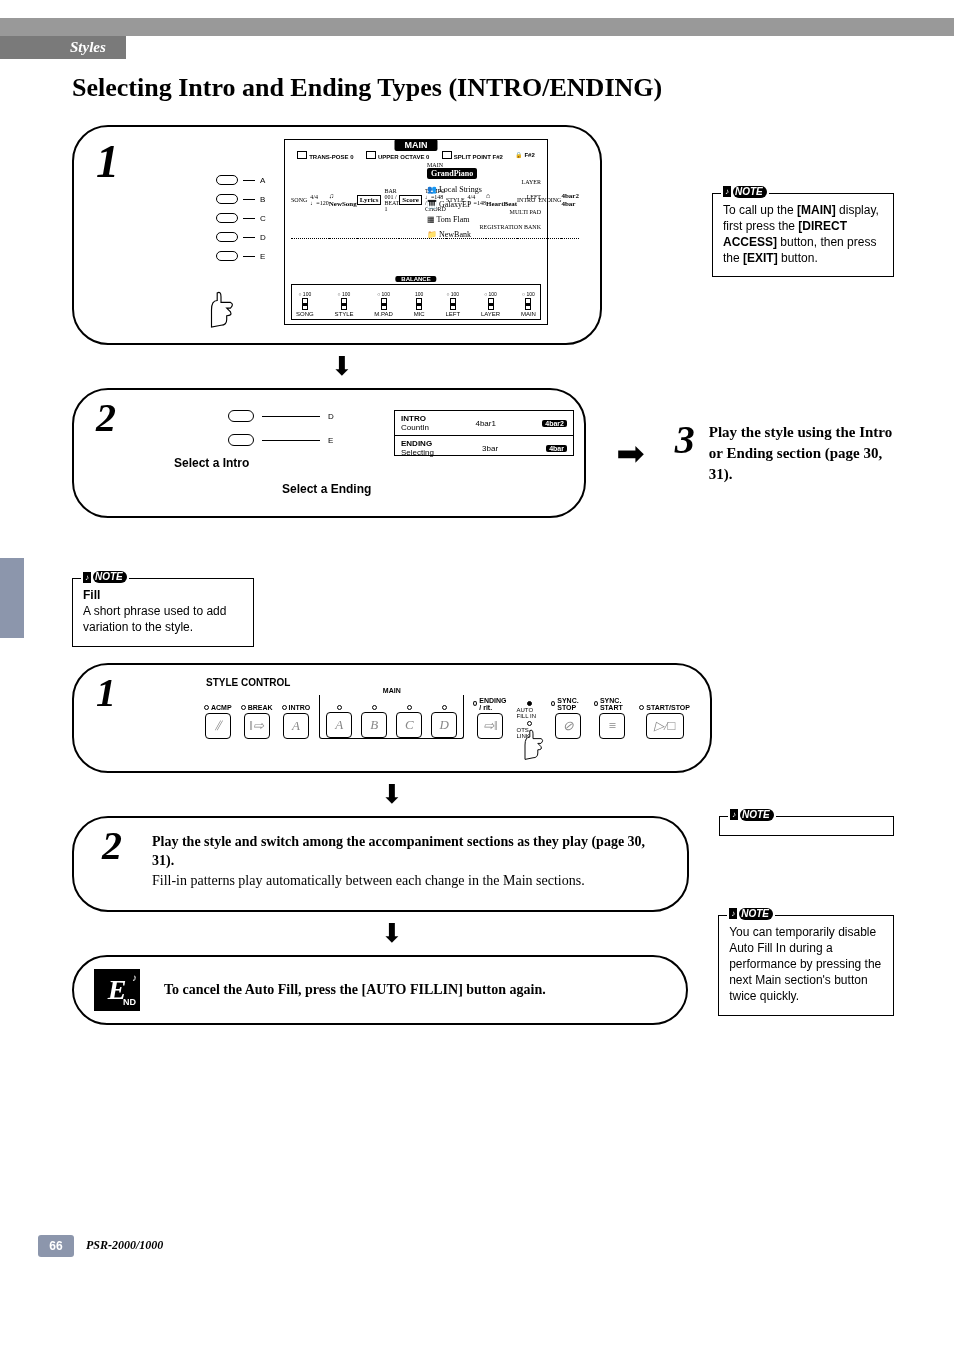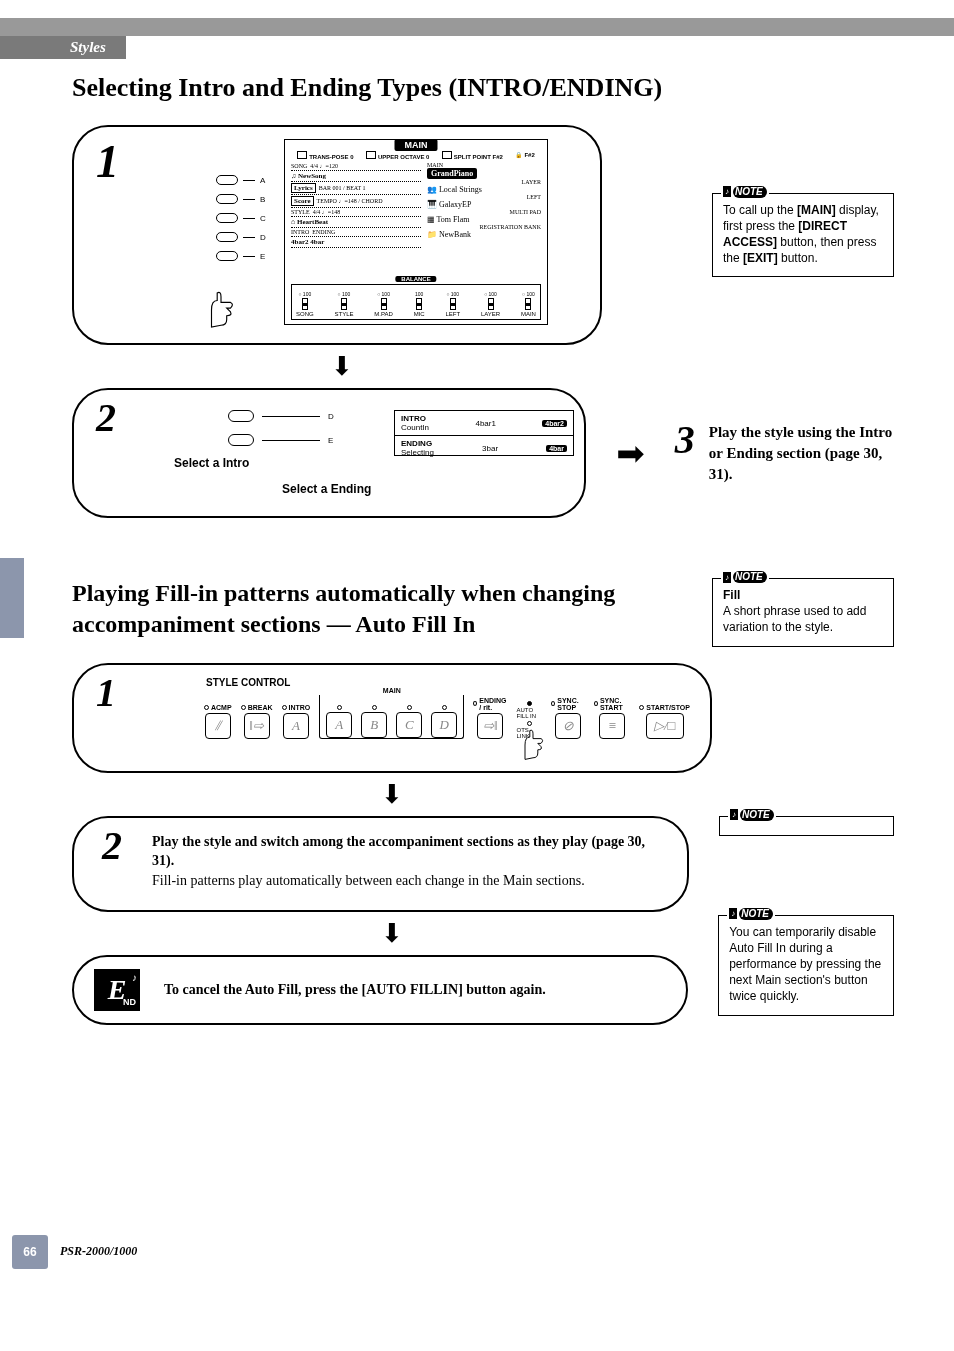--- a/index.html
+++ b/index.html
@@ -33,21 +33,21 @@
   .lcd {
     position: absolute; left: 210px; top: 12px; width: 264px; height: 186px;
     background: #fff; border: 1px solid #000;
   }
   .lcd-title {
     position: absolute; left: 50%; transform: translateX(-50%); top: -1px;
     background: #000; color: #fff; font: 700 9px Arial; padding: 1px 10px; border-radius: 2px;
   }
   .lcd-toprow { display: flex; justify-content: space-around; padding: 11px 6px 2px 6px; font: 700 6px Arial; }
   .lcd-icon { width: 10px; height: 8px; border: 1px solid #000; display: inline-block; margin-right: 2px; }
-  .lcd-left { width: 130px; display: flex; flex-direction: column; }
+  .lcd-left { width: 130px; display: flex; flex-direction: row; }
   .lcd-left-line { display:flex; align-items:center; gap:3px; border-bottom: 1px dotted #000; padding: 1px 0; font-size: 7px; }
   .lcd-btnlabel { border:1px solid #000; padding:0 2px; font-weight:bold; font-size:7px; }
   .lcd-right { flex: 1; font-size: 8px; }
   .lcd-right-black { background:#000; color:#fff; padding:1px 4px; font-weight:bold; border-radius:2px; display:inline-block; }
   .lcd-slim { font-size: 6px; color:#000; }
   .lcd-balance { position:absolute; bottom:4px; left:6px; right:6px; }
   .lcd-balance-title { position:absolute; left:50%; transform:translateX(-50%); top:-8px; background:#000; color:#fff; font:700 6px Arial; padding:0 6px; border-radius:2px; }
   .lcd-faders { display:flex; justify-content:space-between; border:1px solid #000; padding:6px 4px 2px 4px; }
   .fader { display:flex; flex-direction:column; align-items:center; font:6px Arial; gap:1px; }
   .fader .val { font-size:5px; }
@@ -125,21 +125,21 @@
   
   .panelE { width: 640px; height: 70px; display:flex; align-items:center; gap:24px; padding-left:20px; }
   .end-badge { width:46px; height:42px; background:#000; color:#fff; display:flex; align-items:center; justify-content:center; position:relative; }
   .end-badge .e { font: italic 700 28px Georgia; }
   .end-badge .nd { font: 700 9px Arial; position:absolute; right:4px; bottom:4px; }
   .end-badge .note { position:absolute; right:3px; top:3px; font-size:10px; }
   .end-text { font: bold 14px Georgia, serif; }
 
   
   .footer { display:flex; align-items:center; gap:12px; margin-top: 210px; margin-left: 12px; }
-  .pagenum { width:36px; height:34px; background:#8c96ac; color:#fff; display:flex; align-items:center; justify-content:center; font:700 12px Arial; border-radius:3px; }
+  .pagenum { width:36px; height:22px; background:#8c96ac; color:#fff; display:flex; align-items:center; justify-content:center; font:700 12px Arial; border-radius:3px;margin-left:26px; }
   .model { font: italic 700 12px Georgia; }
 
   .sidebar-tab { position:absolute; left:0; top:540px; width:24px; height:80px; background:#8c96ac; }
   .page-wrap { position:relative; }
 </style>
 </head>
 <body>
 <div class="page-wrap">
 
 <div class="topbar"></div>
@@ -329,21 +329,20 @@
 
     <div class="arrow-right">➡</div>
 
     <div class="step3">
       <div class="num">3</div>
       <div class="txt">Play the style using the Intro or Ending section (page 30, 31).</div>
     </div>
   </div>
 
   <div class="sec2row">
-    <h2 class="section-title">Playing Fill-in patterns automatically when changing accompaniment sections — Auto Fill In</h2>
     <div style="margin-top:60px;">
       <div class="notebox">
         <div class="tag">
               <span class="note-badge">♪</span>
               <span class="note-text">NOTE</span>
             </div>
         <b>Fill</b><br>
         <span>A short phrase used to add variation to the style.</span>
       </div>
     </div>

